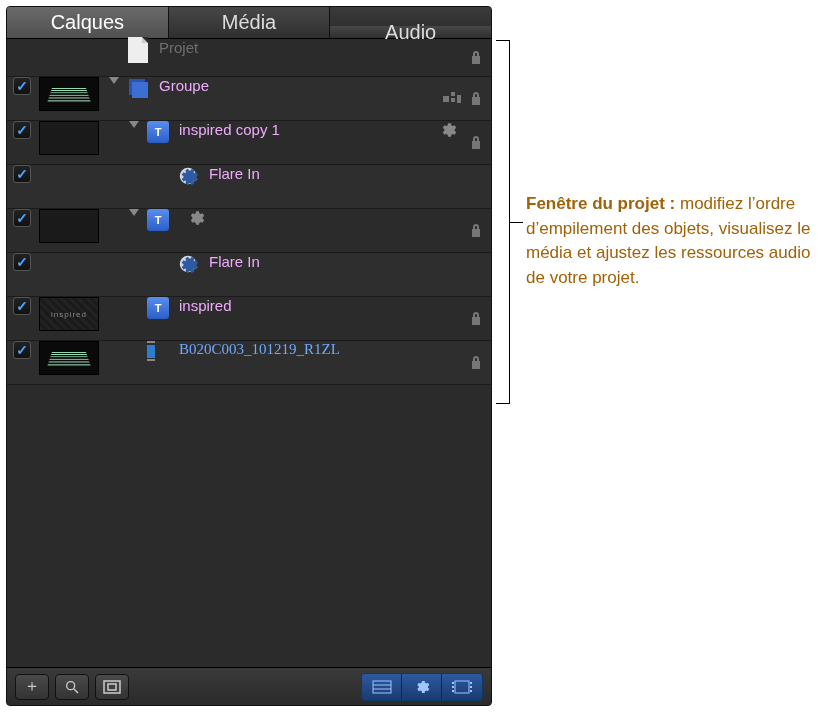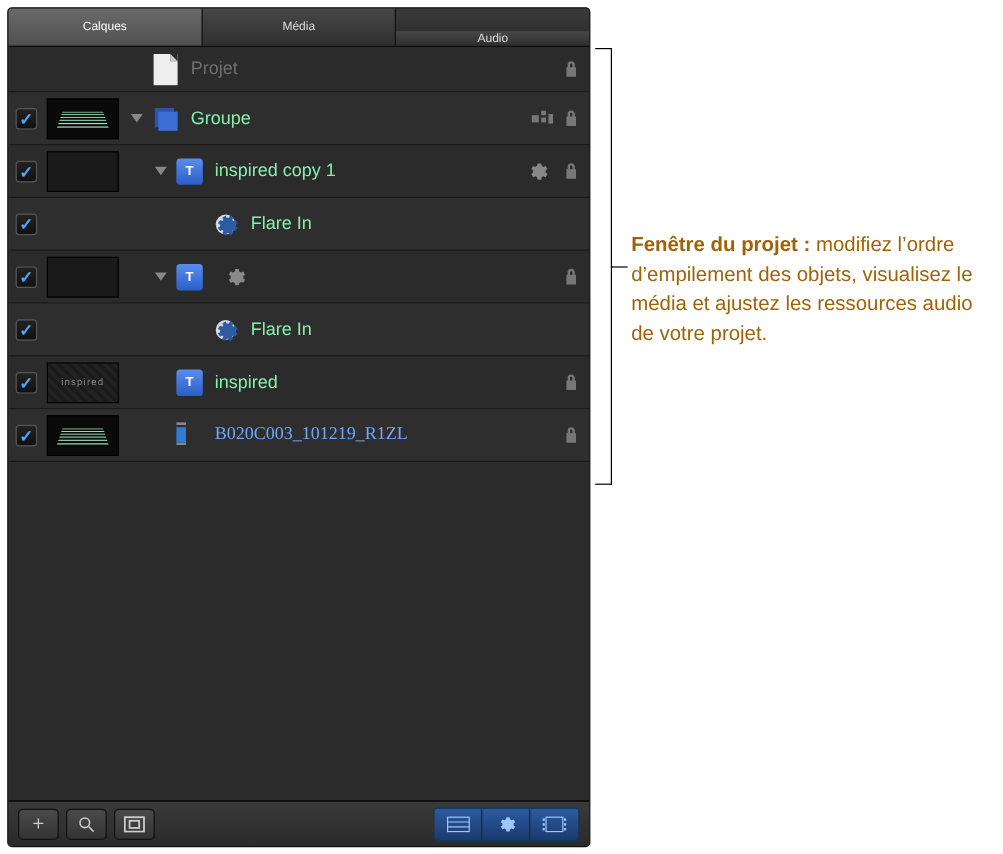--- a/index.html
+++ b/index.html
@@ -30,37 +30,36 @@
     display: flex;
     height: 32px;
     background: linear-gradient(#3a3a3a, #2a2a2a);
     border-bottom: 1px solid #000;
   }
   .tab {
     flex: 1;
     display: flex;
     align-items: center;
     justify-content: center;
-    font-size: 10px;
+    font-size: 20px;
     color: #ddd;
     border-right: 1px solid #111;
     background: linear-gradient(#474747, #2f2f2f);
     cursor: pointer;
   }
   .tab:last-child { border-right: none; margin-top: 19px; }
   .tab.active {
     background: linear-gradient(#6a6a6a, #505050);
     color: #fff;
   }
 
   
   .rows { flex: 1; background: #2b2b2b; }
   .row {
     display: flex;
-    align-items: center;
     height: 44px;
     border-bottom: 1px solid #1b1b1b;
     padding: 0 6px 0 6px;
     position: relative;
   }
   .row.short { height: 38px; }
   .row:nth-child(even) { background: #2e2e2e; }
 
   
   .chk {
@@ -167,21 +166,21 @@
   .ic-clip {
     width:14px;height:22px;
     background:
       linear-gradient(#2d7dd2,#2d7dd2) center/100% 60% no-repeat,
       repeating-linear-gradient(#888 0 2px, transparent 2px 4px) top/100% 20% no-repeat,
       repeating-linear-gradient(#888 0 2px, transparent 2px 4px) bottom/100% 20% no-repeat;
     margin-right:14px;
   }
 
   .label {
-    color: #86efac;
+    color: #f0abfc;
     font-size: 15px;
     flex: 1;
     white-space: nowrap;
     overflow: hidden;
     text-overflow: ellipsis;
   }
   .label.dim { color:#6f6f6f; }
   .label.link { color:#6fa8ff;font-family:Liberation Serif, serif; }
 
   .gear {

